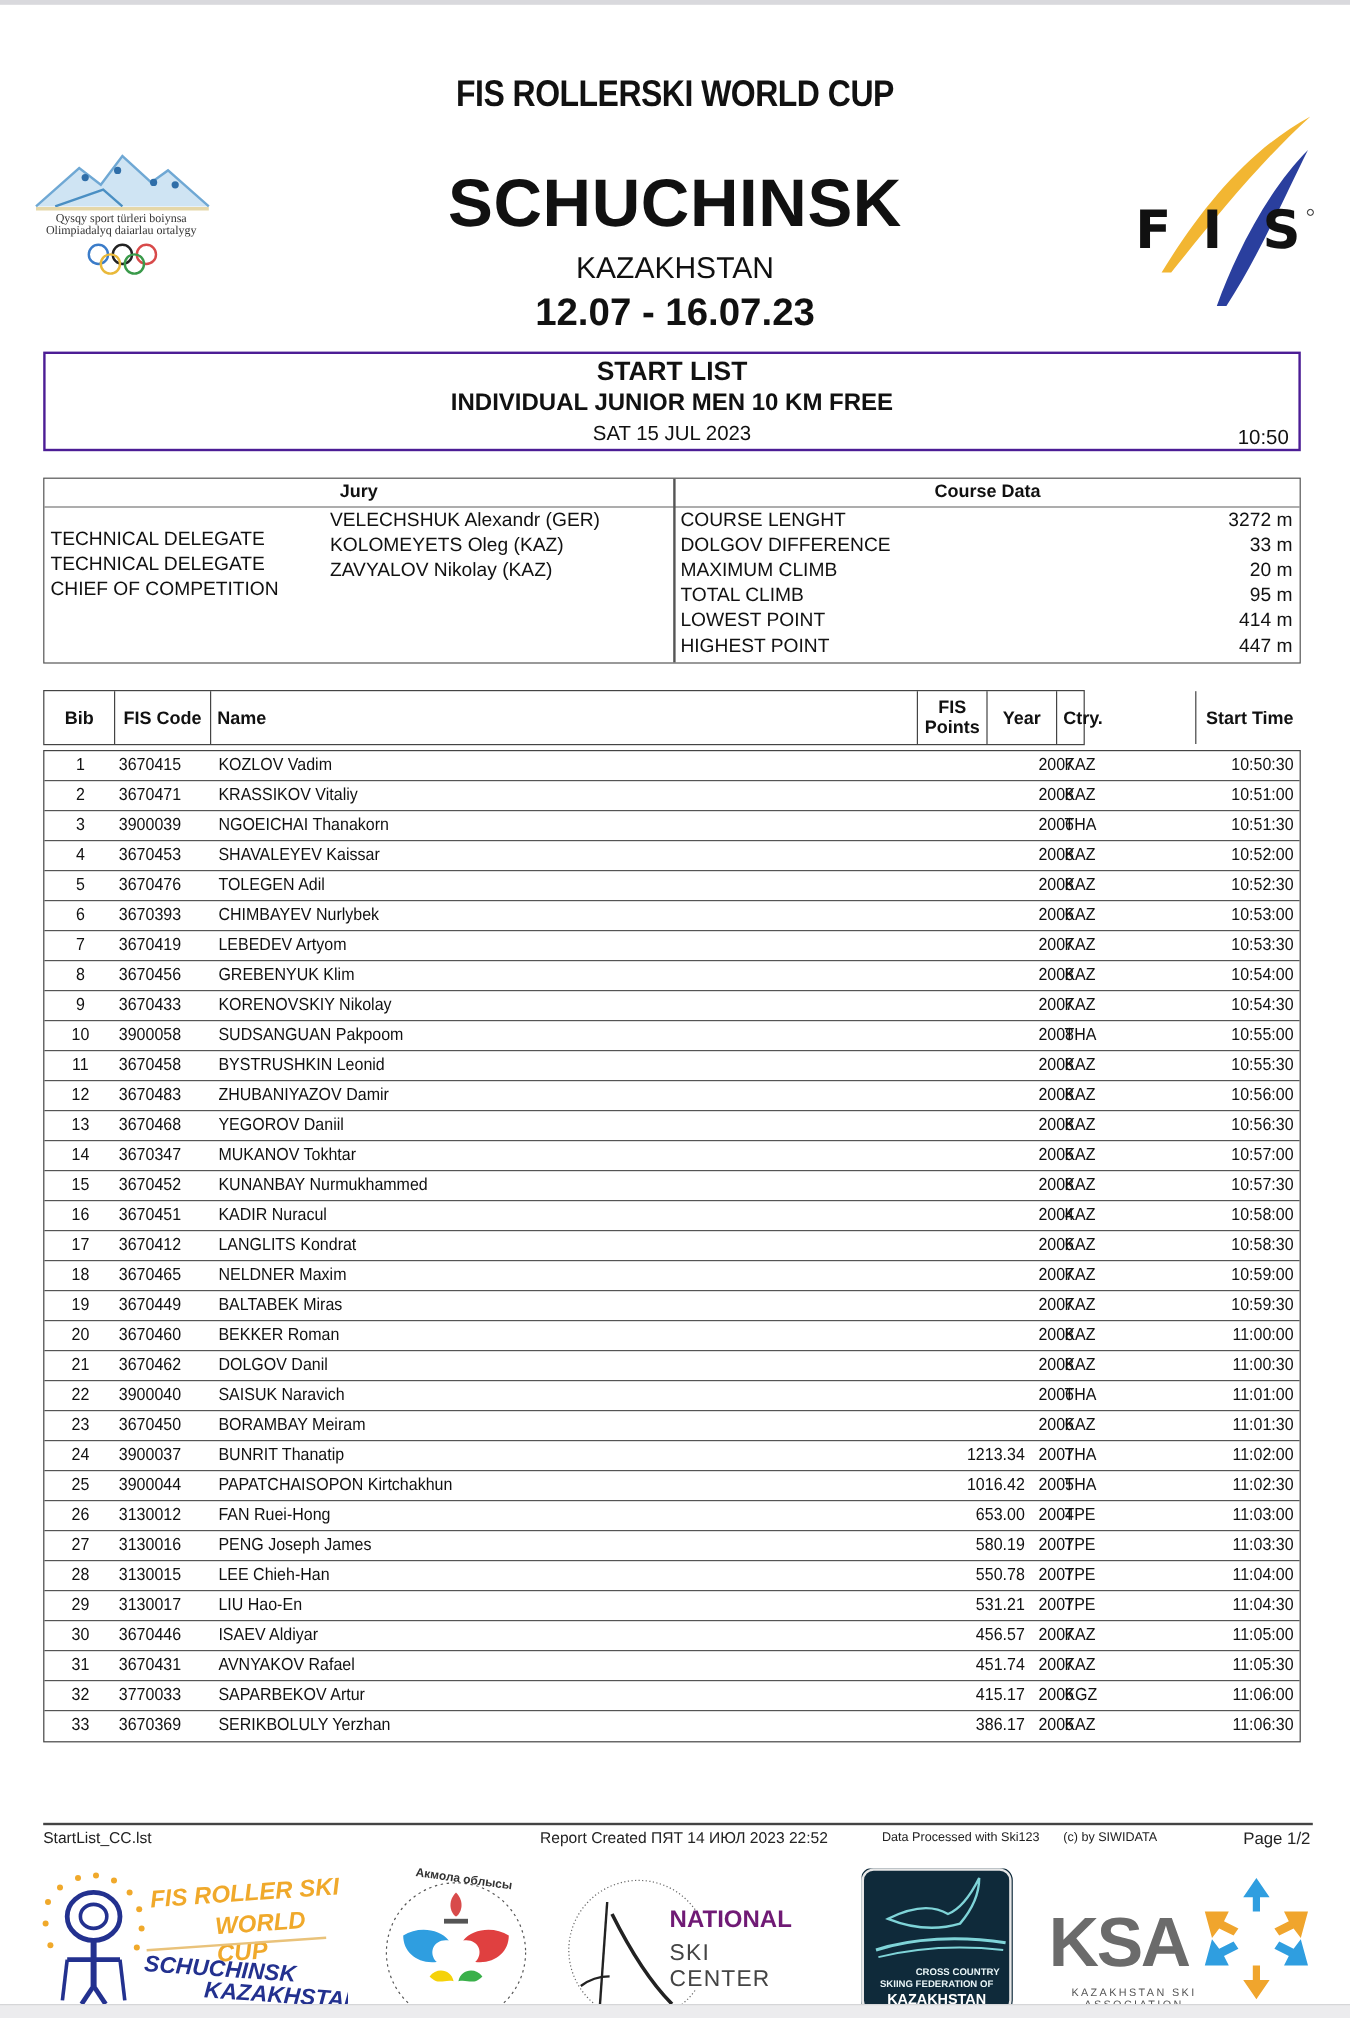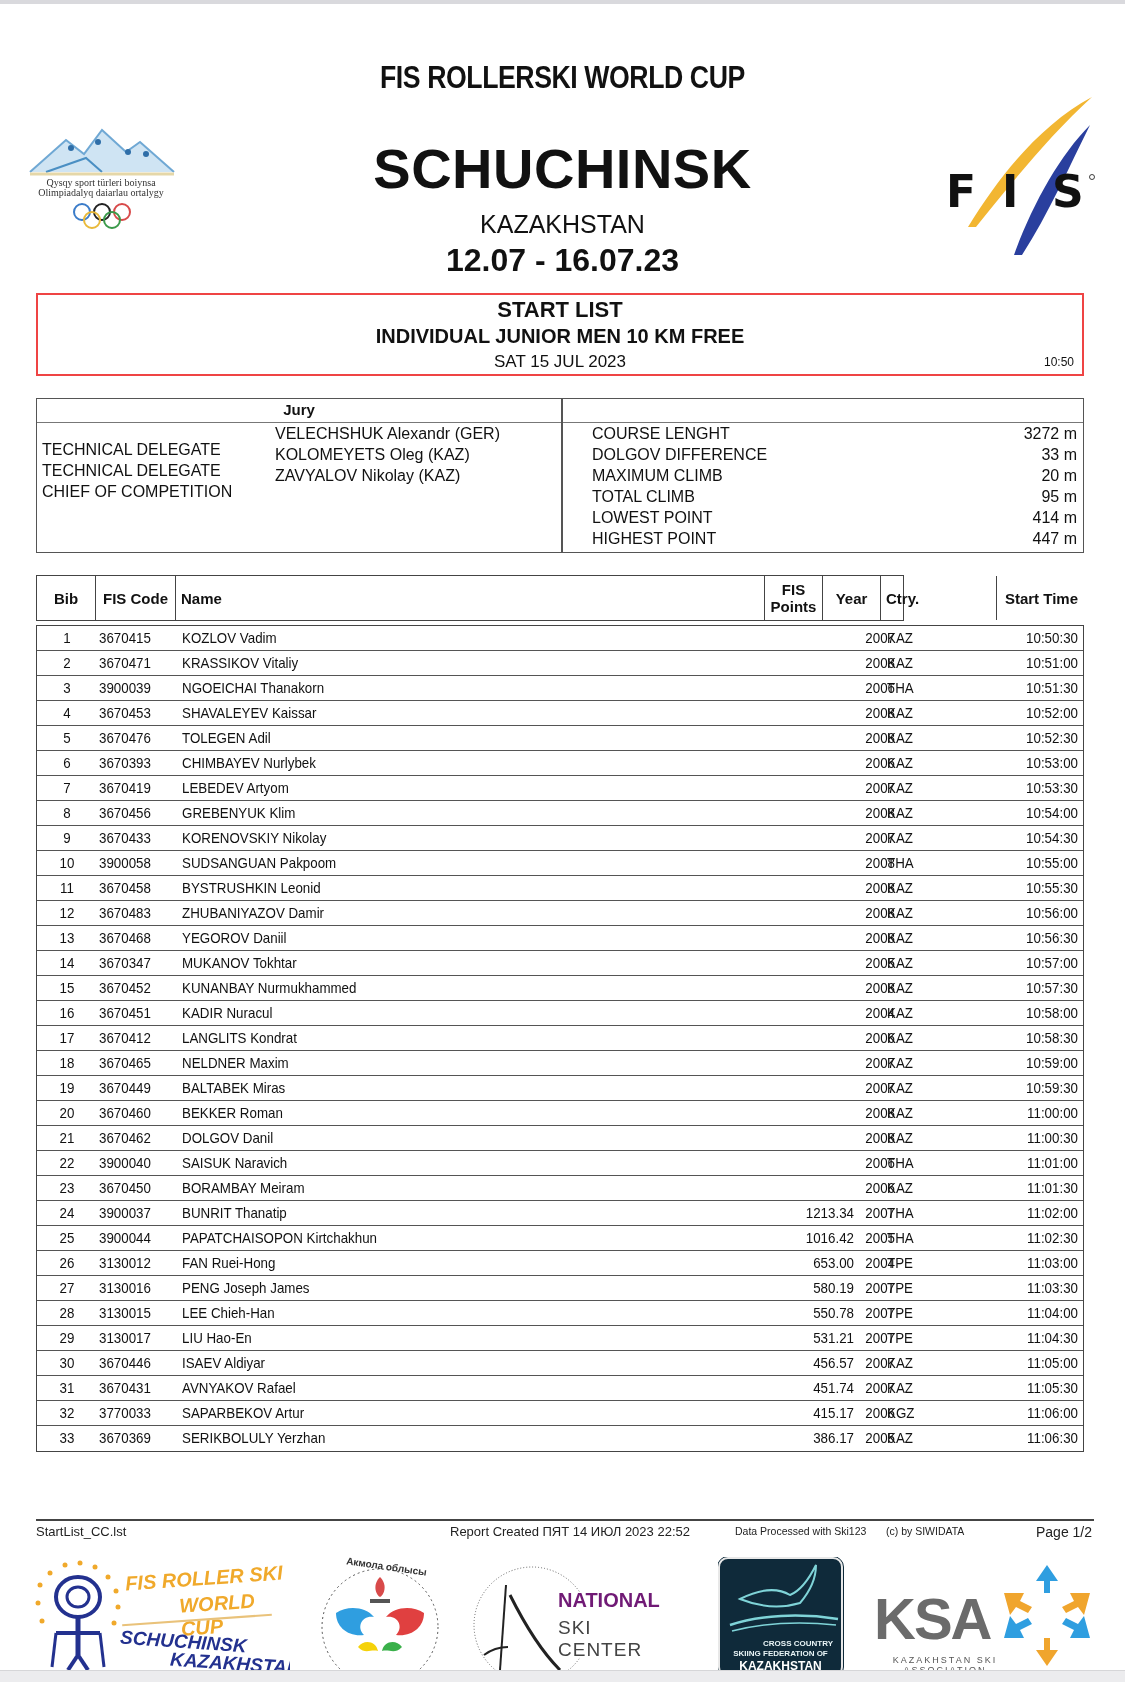--- a/index.html
+++ b/index.html
@@ -13,34 +13,34 @@
 
   .h-cup { left: 0; width: 1125px; top: 60px; font-size: 31px; font-weight: bold; letter-spacing: -0.5px; transform: scaleX(0.86); transform-origin: 562px 0; }
   .h-city { left: 0; width: 1125px; top: 136px; font-size: 56px; font-weight: bold; letter-spacing: 0.5px; }
   .h-country { left: 0; width: 1125px; top: 210px; font-size: 25px; }
   .h-dates { left: 0; width: 1125px; top: 242px; font-size: 32px; font-weight: bold; }
 
   .logo-left { left: 26px; top: 128px; width: 152px; height: 100px; }
   .logo-left .txt { position: absolute; left: 0; width: 150px; top: 50px; font-family: "Liberation Serif", serif; font-size: 10px; line-height: 10px; color: #333; text-align: center; }
   .logo-fis { left: 940px; top: 95px; width: 160px; height: 160px; }
 
-  .title-box { left: 36px; top: 293px; width: 1048px; height: 83px; border: 2px solid #ef4444; }
+  .title-box { left: 36px; top: 293px; width: 1048px; height: 83px; border: 2px solid #4c1d95; }
   .tb-1 { left: 0; width: 100%; top: 2px; font-size: 22px; font-weight: bold; }
   .tb-2 { left: 0; width: 100%; top: 30px; font-size: 20px; font-weight: bold; }
   .tb-3 { left: 0; width: 100%; top: 57px; font-size: 17px; }
-  .tb-time { right: 8px; top: 60px; font-size: 12px; }
+  .tb-time { right: 8px; top: 60px; font-size: 17px; }
 
   .info-box { left: 36px; top: 398px; width: 1048px; height: 155px; border: 1.5px solid #555; }
   .info-divider { left: 524px; top: 0; width: 1.5px; height: 100%; background: #555; }
   .info-head { top: 2px; font-size: 15px; font-weight: bold; text-align: center; }
   .info-head-line { left: 0; top: 23px; width: 100%; height: 1px; background: #777; }
   .info-row { font-size: 16px; height: 21px; line-height: 21px; }
   .jury-role { left: 5px; margin-top: 16px; }
   .jury-name { left: 238px; }
-  .course-label { left: 555px; }
+  .course-label { left: 530px; }
   .course-val { right: 6px; text-align: right; }
 
   .st-header { left: 36px; top: 575px; width: 868px; height: 46px; border: 1.5px solid #444; }
   .st-header .cell { position: absolute; top: 0; height: 100%; font-size: 15px; font-weight: bold; display: flex; align-items: center; border-right: 1.2px solid #444; padding: 0 5px; line-height: 17px; }
   .st-header .cell:last-child { border-right: none; }
 
   .st-body { left: 36px; top: 625px; width: 1048px; border: 1.5px solid #444; }
   .row { position: relative; height: 25px; border-bottom: 1.2px solid #555; font-size: 14.5px; }
   .row:last-child { border-bottom: none; }
   .row span { position: absolute; top: 0; height: 25px; line-height: 25px; white-space: nowrap; transform: scaleX(0.92); }
@@ -106,20 +106,21 @@
 
 <div class="abs title-box">
   <div class="abs tb-1 center">START LIST</div>
   <div class="abs tb-2 center">INDIVIDUAL JUNIOR MEN 10 KM FREE</div>
   <div class="abs tb-3 center">SAT 15 JUL 2023</div>
   <div class="abs tb-time">10:50</div>
 </div>
 
 <div class="abs info-box">
   <div class="abs info-head" style="left:0;width:524px;">Jury</div>
+  <div class="abs info-head" style="left:525px;width:522px;">Course Data</div>
   <div class="abs info-head-line"></div>
   <div class="abs info-divider"></div>
 
   <div class="abs info-row jury-role" style="top:24px">TECHNICAL DELEGATE</div>
   <div class="abs info-row jury-name" style="top:24px">VELECHSHUK Alexandr (GER)</div>
   <div class="abs info-row jury-role" style="top:45px">TECHNICAL DELEGATE</div>
   <div class="abs info-row jury-name" style="top:45px">KOLOMEYETS Oleg (KAZ)</div>
   <div class="abs info-row jury-role" style="top:66px">CHIEF OF COMPETITION</div>
   <div class="abs info-row jury-name" style="top:66px">ZAVYALOV Nikolay (KAZ)</div>
 

